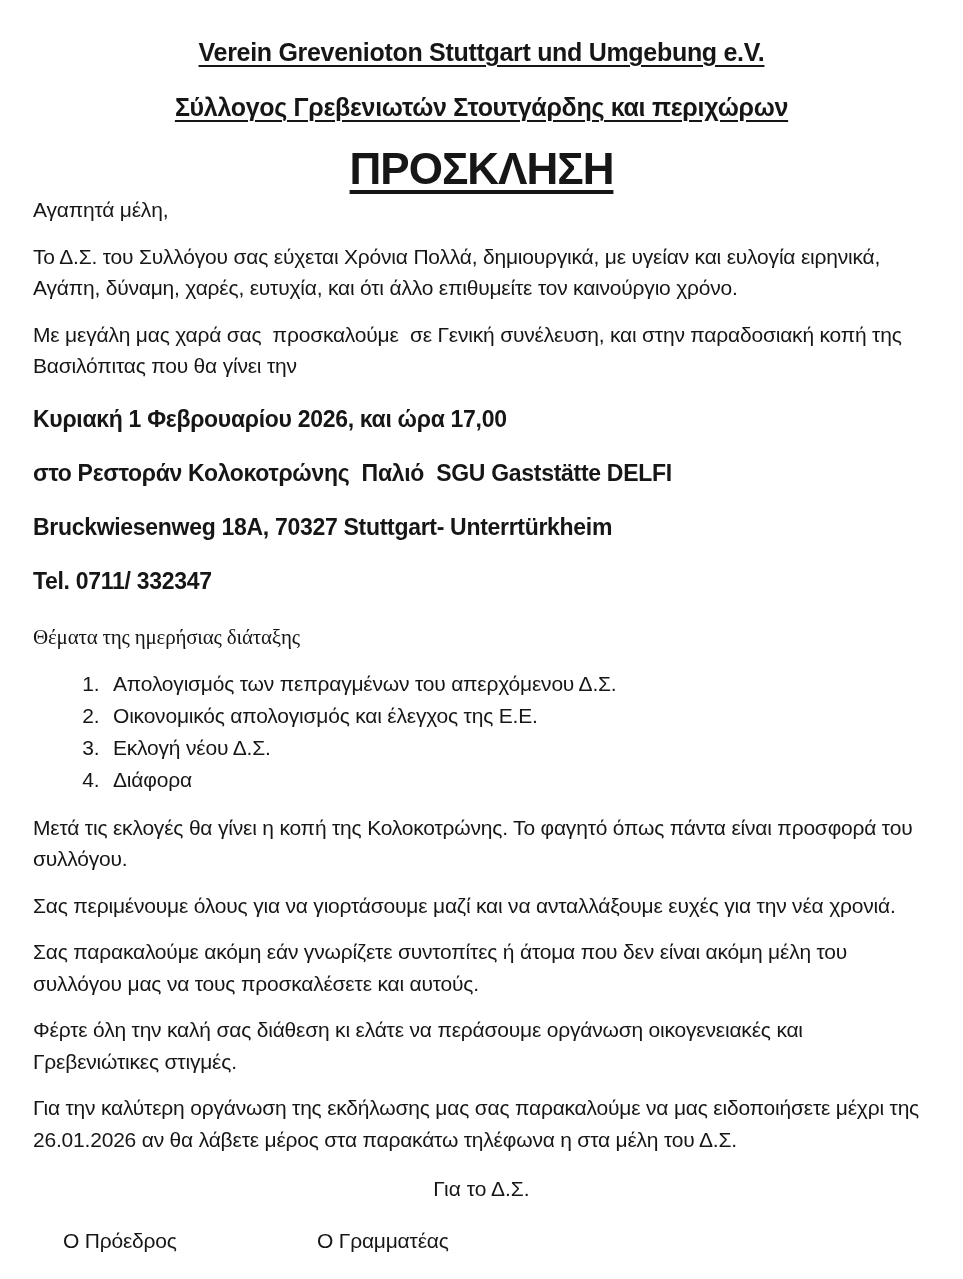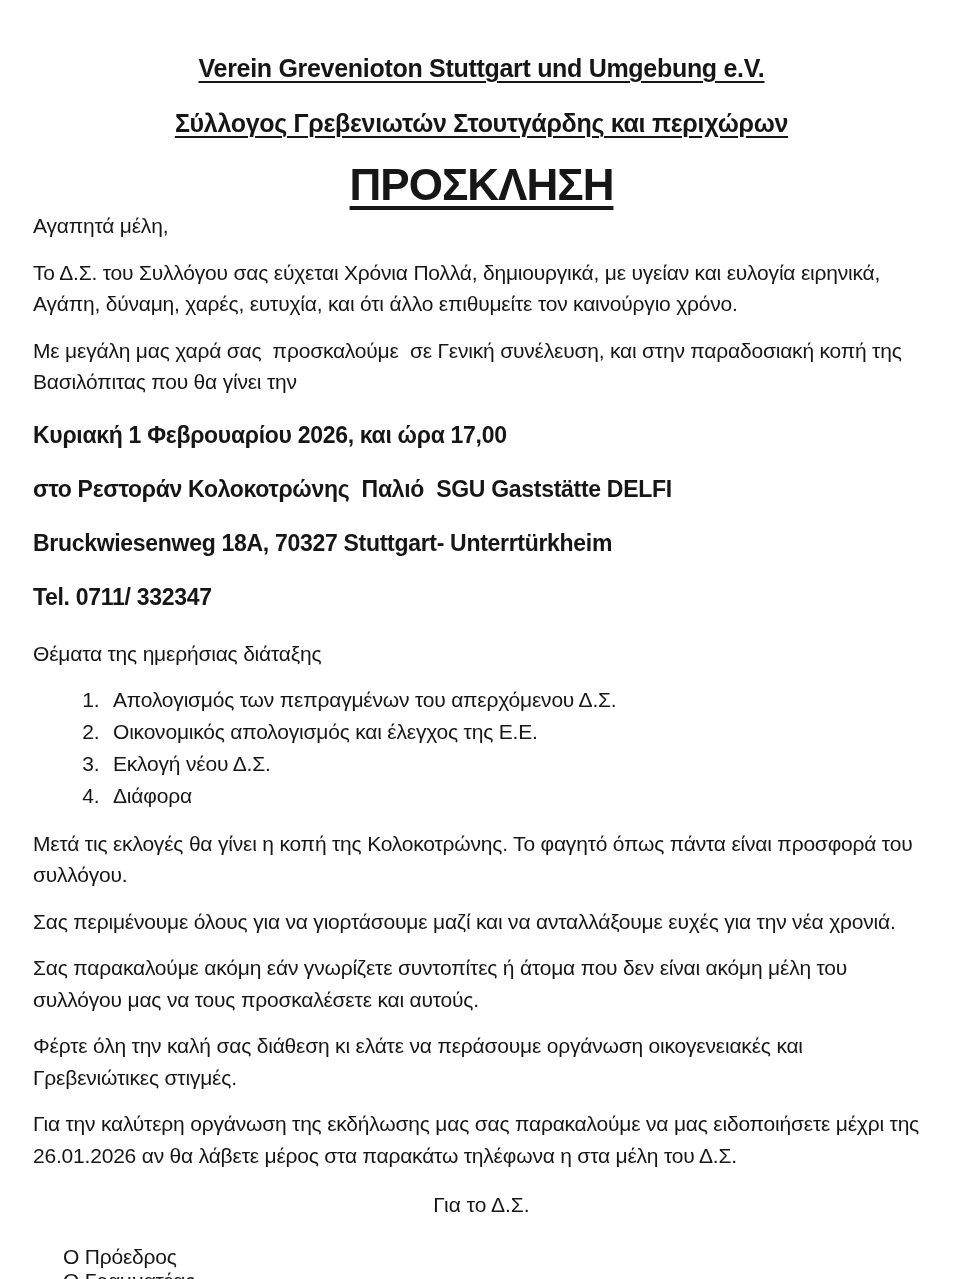--- a/index.html
+++ b/index.html
@@ -10,21 +10,21 @@
   .page {
     position: relative;
     width: 963px;
     height: 1279px;
     margin: 0 auto;
     background: #ffffff;
     color: #161616;
     font-family: "Liberation Sans", "DejaVu Sans", sans-serif;
     overflow: hidden;
     box-sizing: border-box;
-    padding: 42px 33px 20px 33px;
+    padding: 26px 33px 20px 33px;
   }
   
   .org-name {
     text-align: center;
     font-size: 25px;
     font-weight: 700;
     letter-spacing: -0.3px;
     margin: 12px 0 0 0;
   }
   .org-name span {
@@ -58,40 +58,39 @@
   .event-line {
     text-align: left;
     font-size: 23px;
     font-weight: 700;
     letter-spacing: -0.3px;
     margin: 0 0 27px 0;
     white-space: pre-wrap;
   }
   .event-block { margin-top: 24px; }
   
-  .agenda-heading { margin: 0 0 8px 0; }
+  .agenda-heading { margin: 0 0 8px 0; font-family: Liberation Serif, serif; }
   ol.agenda-list {
     margin: 0 0 16px 0;
     padding-left: 72px;
     font-size: 21px;
     line-height: 1.52;
     letter-spacing: -0.2px;
   }
   ol.agenda-list li { padding-left: 8px; }
   
   .signoff {
     text-align: center;
     font-size: 21px;
     margin: 22px 0 0 0;
   }
   
   .signatures {
     display: flex;
     margin-top: 28px;
-    flex-direction: column;
   }
   .sig-col { display: flex; flex-direction: column; }
   .sig-col-1 { width: 254px; }
   .sig-col-2 { width: 313px; }
   .sig-col-3 { width: 320px; }
   .sig-role {
     font-size: 21px;
     letter-spacing: -0.2px;
     padding-left: 30px;
   }

